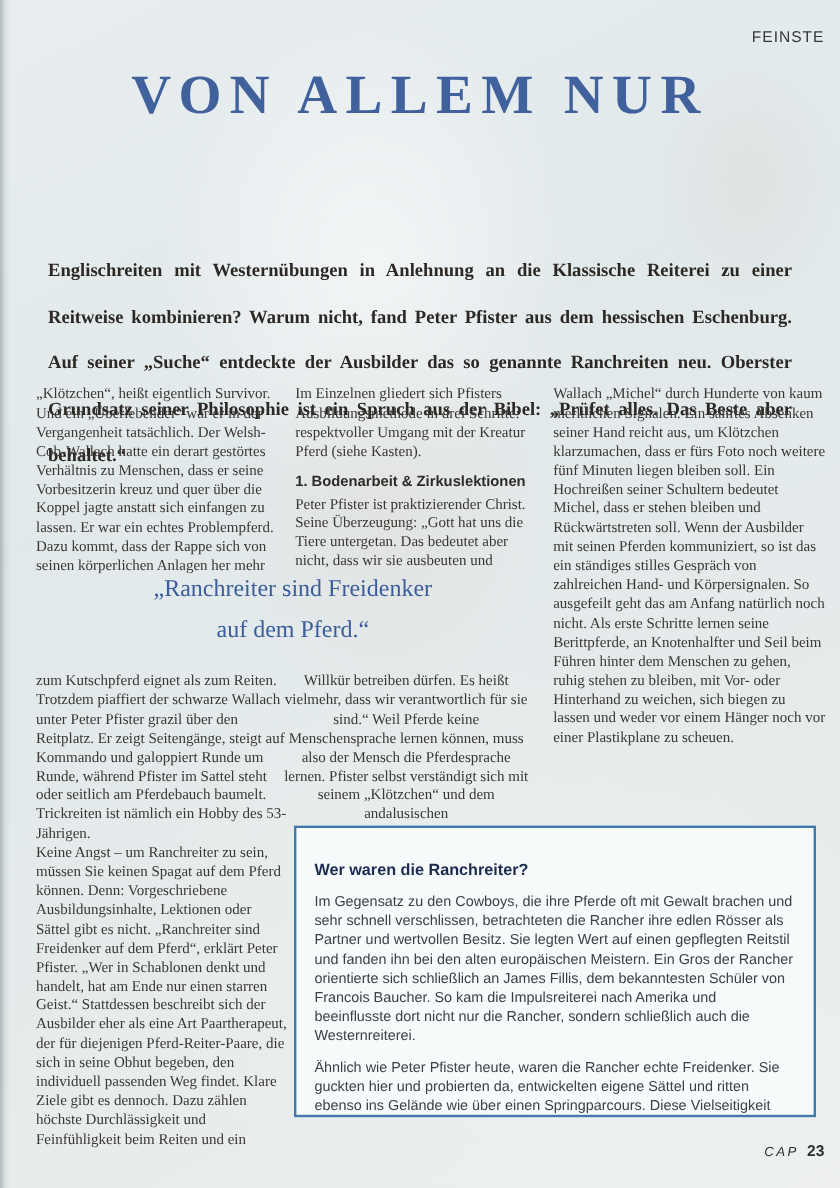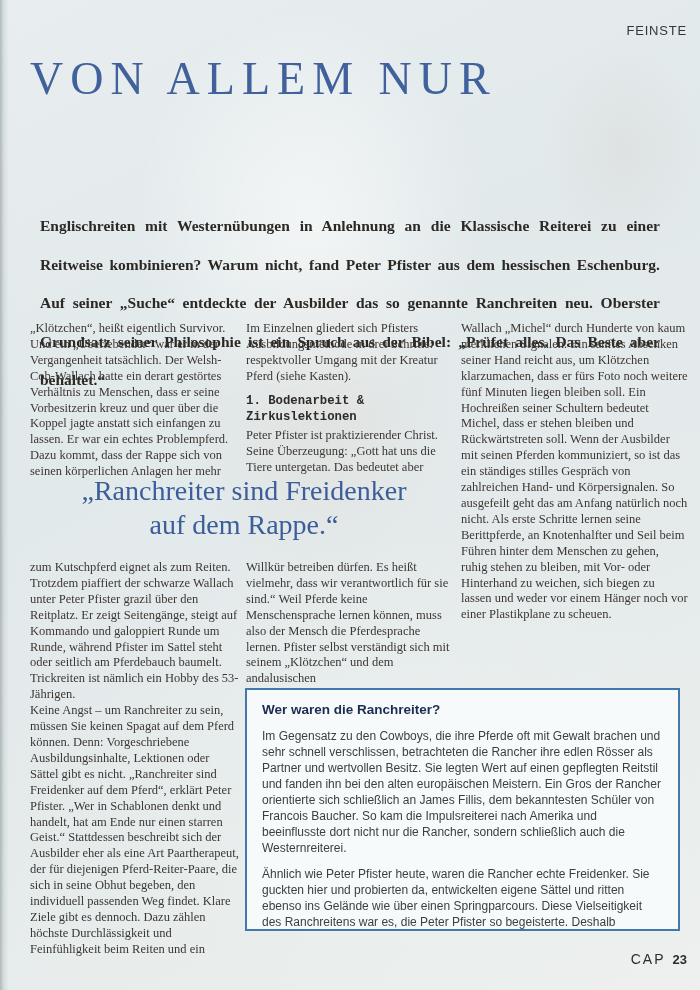--- a/index.html
+++ b/index.html
@@ -13,50 +13,50 @@
     radial-gradient(ellipse 190px 250px at 46% 42%, rgba(213,191,172,0.16), rgba(213,191,172,0) 70%),
     radial-gradient(ellipse 110px 150px at 89% 15%, rgba(204,196,188,0.20), rgba(204,196,188,0) 70%),
     radial-gradient(ellipse 420px 320px at 58% 78%, rgba(238,242,240,0.55), rgba(238,242,240,0) 75%);
   }
   .edge-left { position:absolute; left:0; top:0; width:9px; height:100%;
     background:linear-gradient(90deg, rgba(86,101,106,0.38), rgba(86,101,106,0.10) 45%, rgba(86,101,106,0)); }
 
   .section-label { position:absolute; top:23px; right:13px;
     font-family:"Liberation Sans", sans-serif; font-size:13px; letter-spacing:0.8px; color:#33373a; }
 
-  .title { position:absolute; top:50px; left:30px; right:30px; text-align:left;
-    color:#41619c; font-size:46px; line-height:57px; letter-spacing:7px; font-weight:normal; margin:0; }
+  .title { position:absolute; top:50px; left:30px; right:30px; text-align:center;
+    color:#41619c; font-size:46px; line-height:57px; letter-spacing:7px; font-weight:bold; margin:0; }
 
   .intro { position:absolute; top:207px; left:40px; width:620px;
     font-size:15.5px; font-weight:bold; line-height:38.5px; color:#2c2925; text-align:justify; }
 
   .col { position:absolute; font-size:12.5px; line-height:15.9px; color:#3b3733;
     text-align:left; overflow:hidden; }
   .col p { margin:0; }
-  .subhead { font-family:Liberation Mono, monospace; font-weight:bold;
+  .subhead { font-family:Liberation Sans, sans-serif; font-weight:bold;
     font-size:12.3px; color:#2e2b27; margin:9px 0 3px 0 !important; }
 
   #col1a { left:30px;  top:321px; width:209px; height:157px; }
   #col2a { left:246px; top:321px; width:207px; height:157px; }
   #col3  { left:461px; top:321px; width:227px; height:364px; }
   #col1b { left:30px;  top:560px; width:209px; height:420px; }
-  #col2b { left:246px; top:560px; width:207px; height:124px; }
+  #col2b { left:235px; top:560px; width:207px; height:124px;text-align:center; }
 
   .pull-quote { position:absolute; left:28px; top:474px; width:432px; text-align:center;
-    color:#3b5d99; font-size:28px; line-height:34px; }
+    color:#3b5d99; font-size:20px; line-height:34px; }
 
   .info-box { position:absolute; left:245px; top:688px; width:435px; height:243px;
     box-sizing:border-box; border:2px solid #4179ad; background:rgba(248,251,252,0.93);
-    padding:12px 15px; font-family:"Liberation Sans", sans-serif; overflow:hidden; }
+    padding:27px 15px; font-family:"Liberation Sans", sans-serif; overflow:hidden; }
   .info-box h3 { margin:0 0 11px 0; font-size:13.5px; color:#1c2b50; font-weight:bold; }
   .info-box p { margin:0 0 10px 0; font-size:12px; line-height:16px; color:#3a4145; }
 
   .footer { position:absolute; right:13px; bottom:22px;
     font-family:"Liberation Sans", sans-serif; color:#2b2e30; }
-  .footer .mag { font-size:14px; letter-spacing:2px; }
+  .footer .mag { font-size:11px; letter-spacing:2px;font-style:italic; }
   .footer .pagenum { font-size:13px; font-weight:bold; margin-left:7px; }
 </style>
 </head>
 <body>
 
 <div class="page">
   <div class="bg-art"></div>
   <div class="edge-left"></div>
 
   <div class="section-label">FEINSTE</div>
@@ -77,21 +77,21 @@
     <p class="subhead">1. Bodenarbeit &amp; Zirkuslektionen</p>
     <p>Peter Pfister ist praktizierender Christ. Seine Überzeugung: „Gott hat uns die Tiere untergetan. Das bedeutet aber nicht, dass wir sie ausbeuten und</p>
   </div>
 
   <div class="col" id="col3">
     <p>Wallach „Michel“ durch Hunderte von kaum merklichen Signalen. Ein sanftes Absenken seiner Hand reicht aus, um Klötzchen klarzumachen, dass er fürs Foto noch weitere fünf Minuten liegen bleiben soll. Ein Hochreißen seiner Schultern bedeutet Michel, dass er stehen bleiben und Rückwärtstreten soll. Wenn der Ausbilder mit seinen Pferden kommuniziert, so ist das ein ständiges stilles Gespräch von zahlreichen Hand- und Körpersignalen. So ausgefeilt geht das am Anfang natürlich noch nicht. Als erste Schritte lernen seine Berittpferde, an Knotenhalfter und Seil beim Führen hinter dem Menschen zu gehen, ruhig stehen zu bleiben, mit Vor- oder Hinterhand zu weichen, sich biegen zu lassen und weder vor einem Hänger noch vor einer Plastikplane zu scheuen.</p>
   </div>
 
   <div class="pull-quote">
     <span>„Ranchreiter sind Freidenker</span><br>
-    <span>auf dem Rappe.“</span>
+    <span>auf dem Pferd.“</span>
   </div>
 
   <div class="col" id="col1b">
     <p>zum Kutschpferd eignet als zum Reiten. Trotzdem piaffiert der schwarze Wallach unter Peter Pfister grazil über den Reitplatz. Er zeigt Seitengänge, steigt auf Kommando und galoppiert Runde um Runde, während Pfister im Sattel steht oder seitlich am Pferdebauch baumelt. Trickreiten ist nämlich ein Hobby des 53-Jährigen.</p>
     <p>Keine Angst – um Ranchreiter zu sein, müssen Sie keinen Spagat auf dem Pferd können. Denn: Vorgeschriebene Ausbildungsinhalte, Lektionen oder Sättel gibt es nicht. „Ranchreiter sind Freidenker auf dem Pferd“, erklärt Peter Pfister. „Wer in Schablonen denkt und handelt, hat am Ende nur einen starren Geist.“ Stattdessen beschreibt sich der Ausbilder eher als eine Art Paartherapeut, der für diejenigen Pferd-Reiter-Paare, die sich in seine Obhut begeben, den individuell passenden Weg findet. Klare Ziele gibt es dennoch. Dazu zählen höchste Durchlässigkeit und Feinfühligkeit beim Reiten und ein</p>
   </div>
 
   <div class="col" id="col2b">
     <p>Willkür betreiben dürfen. Es heißt vielmehr, dass wir verantwortlich für sie sind.“ Weil Pferde keine Menschensprache lernen können, muss also der Mensch die Pferdesprache lernen. Pfister selbst verständigt sich mit seinem „Klötzchen“ und dem andalusischen</p>
   </div>

